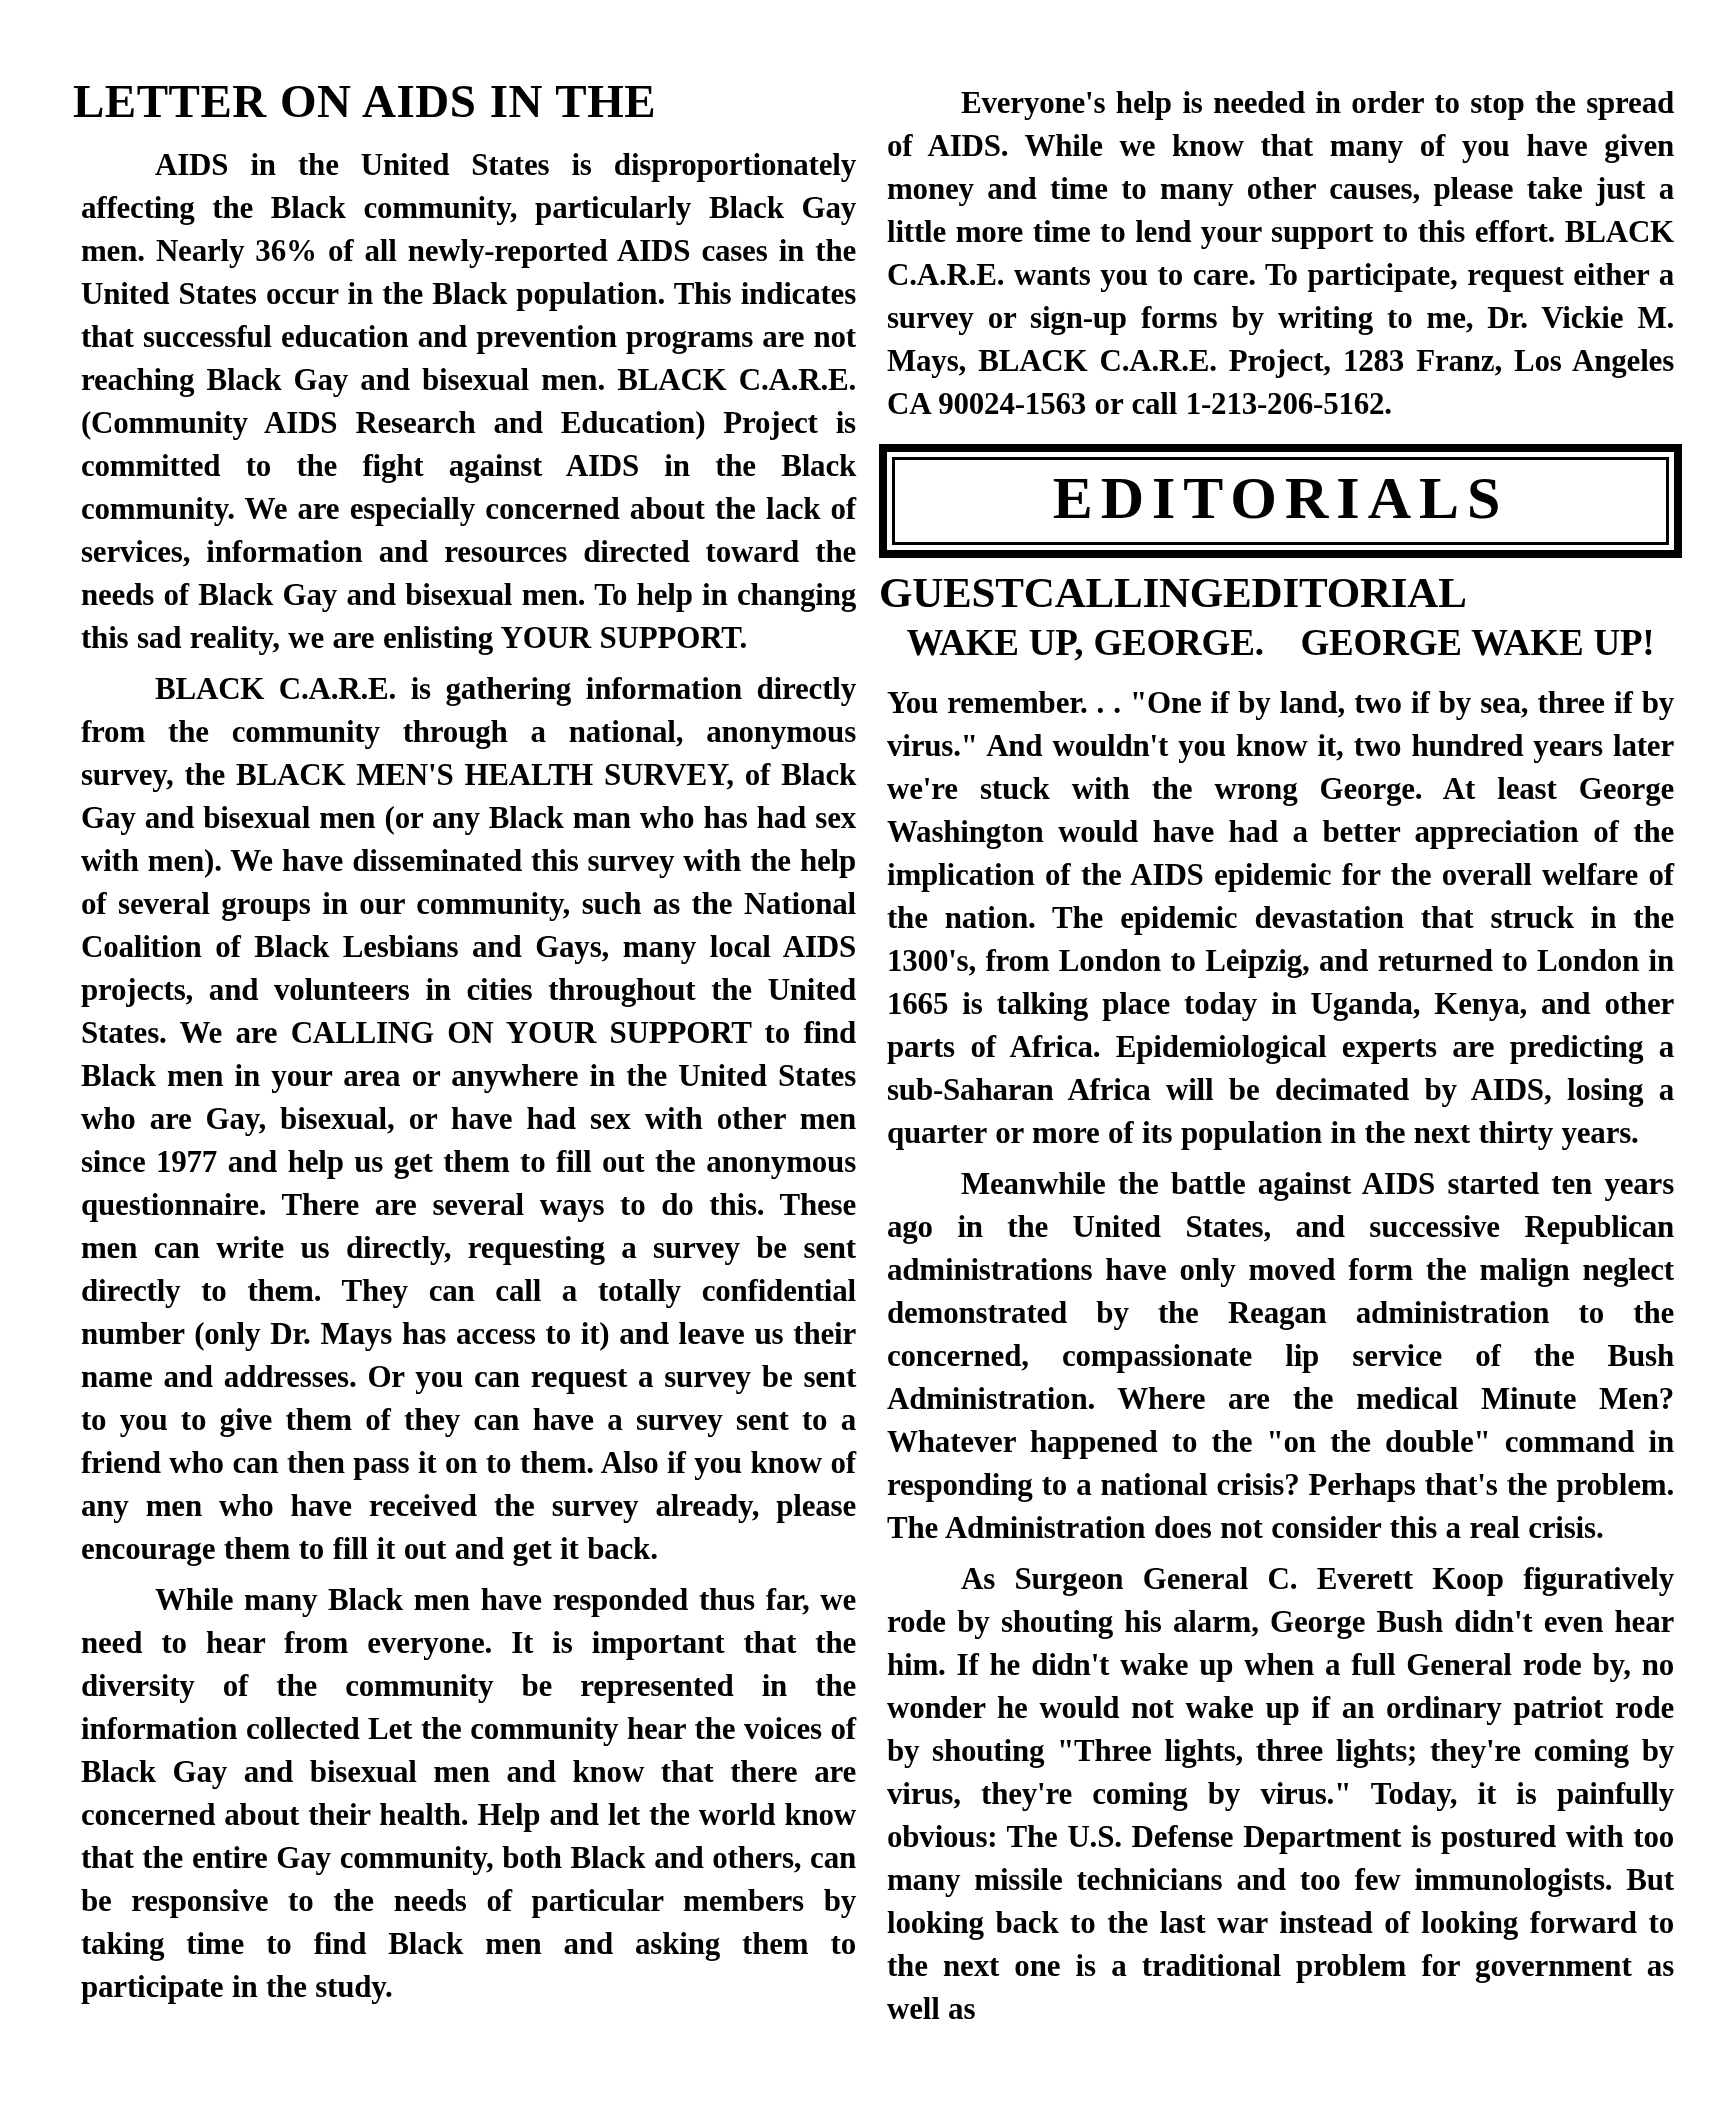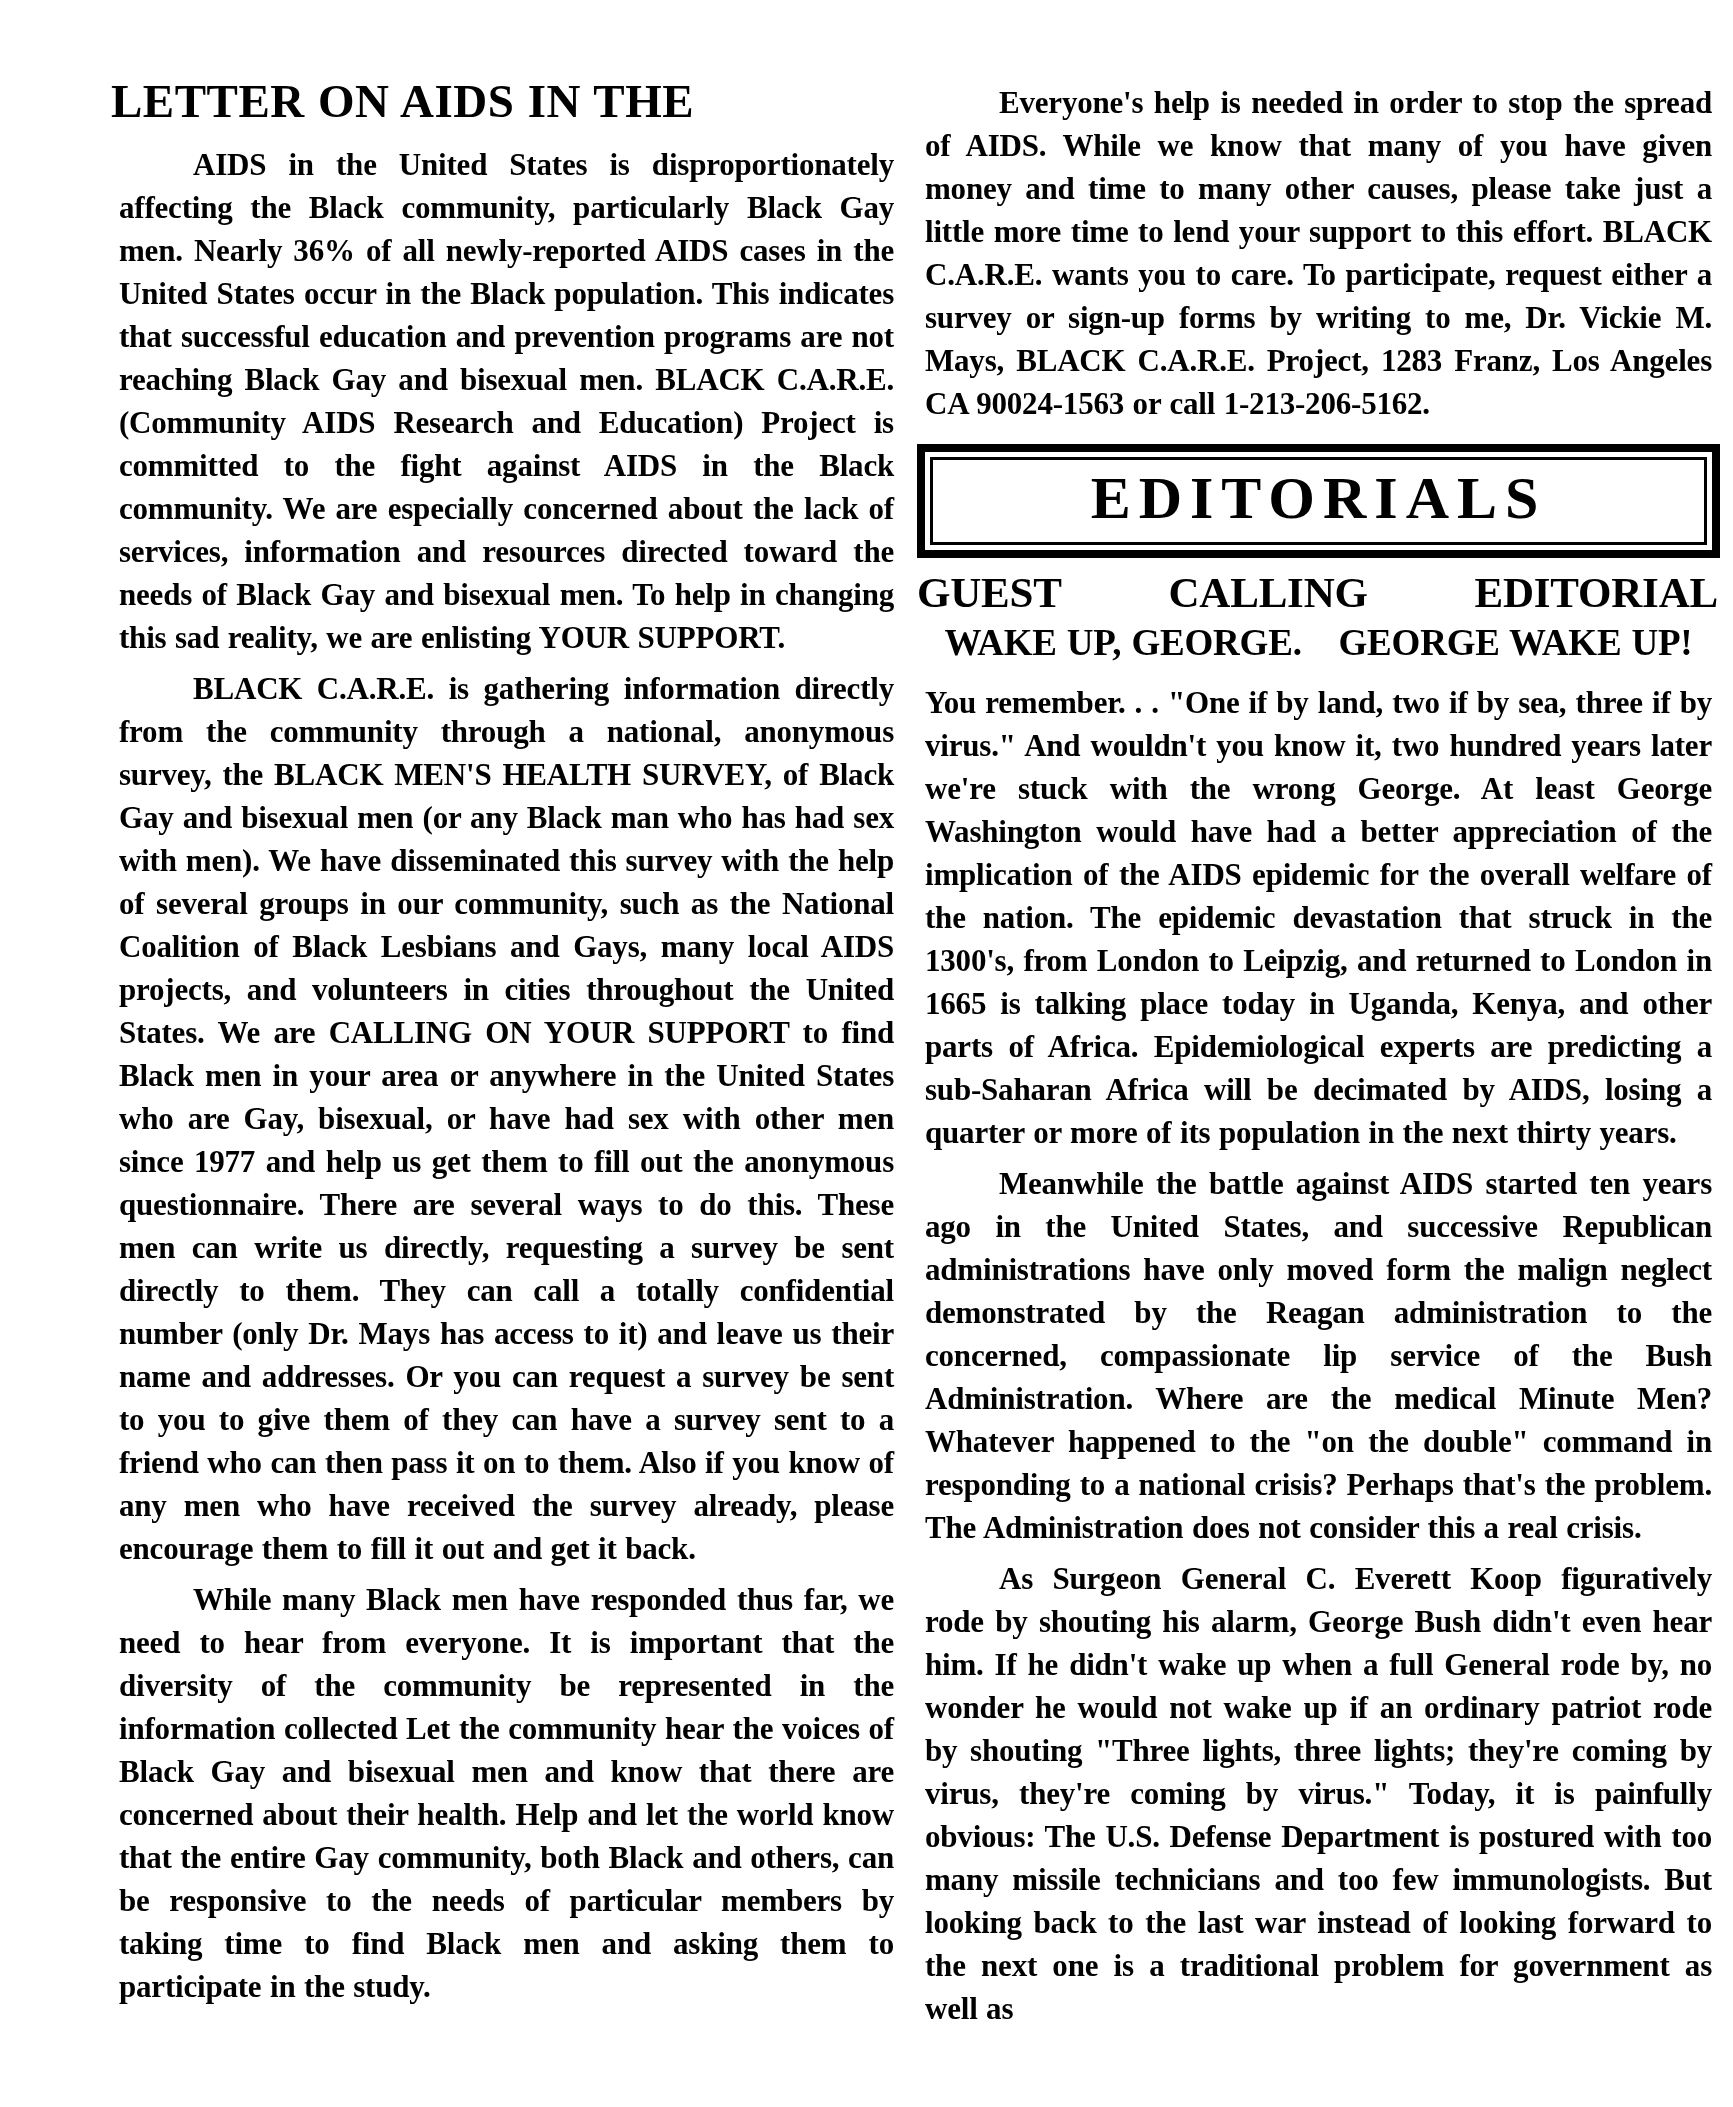--- a/index.html
+++ b/index.html
@@ -2,21 +2,21 @@
 <html style="font-size:8px"><head>
 <meta charset="utf-8">
 <style>
   html, body { margin:0; padding:0; background:#e8e8e8; }
   .page {
     width:1733px; height:2108px;
     background:#ffffff; color:#000000;
     font-family:"Liberation Serif", serif;
     font-weight:bold;
     box-sizing:border-box;
-    padding:73px 50px 40px 111px;
+    padding:73px 50px 40px 73px;
     margin:0 auto;
     overflow:hidden;
   }
   .columns { display:flex; gap:15px; align-items:flex-start; }
   .col {
     text-align:justify;
     font-size:31px; line-height:43px;
     letter-spacing:-0.2px; word-spacing:1px;
   }
   .col-left  { width:791px; flex:0 0 auto; }
@@ -42,21 +42,21 @@
     border:3.5px solid #000;
     text-align:center;
     padding:7px 0 12px 0;
   }
   .editorials-banner-text {
     font-size:60px; line-height:1.05;
     letter-spacing:8px; font-weight:bold;
   }
 
   .guest-heading {
-    display:flex; justify-content:space-between;
+    display:flex; 
     font-size:43px; line-height:48px;
     margin:0 2px 4px 0; text-align:left; font-weight:bold;
   }
   .wake-subheading {
     text-align:center;
     font-size:37px; line-height:43px;
     margin:0 0 17px 0; text-indent:0; font-weight:bold;
   }
 </style>
 </head>

